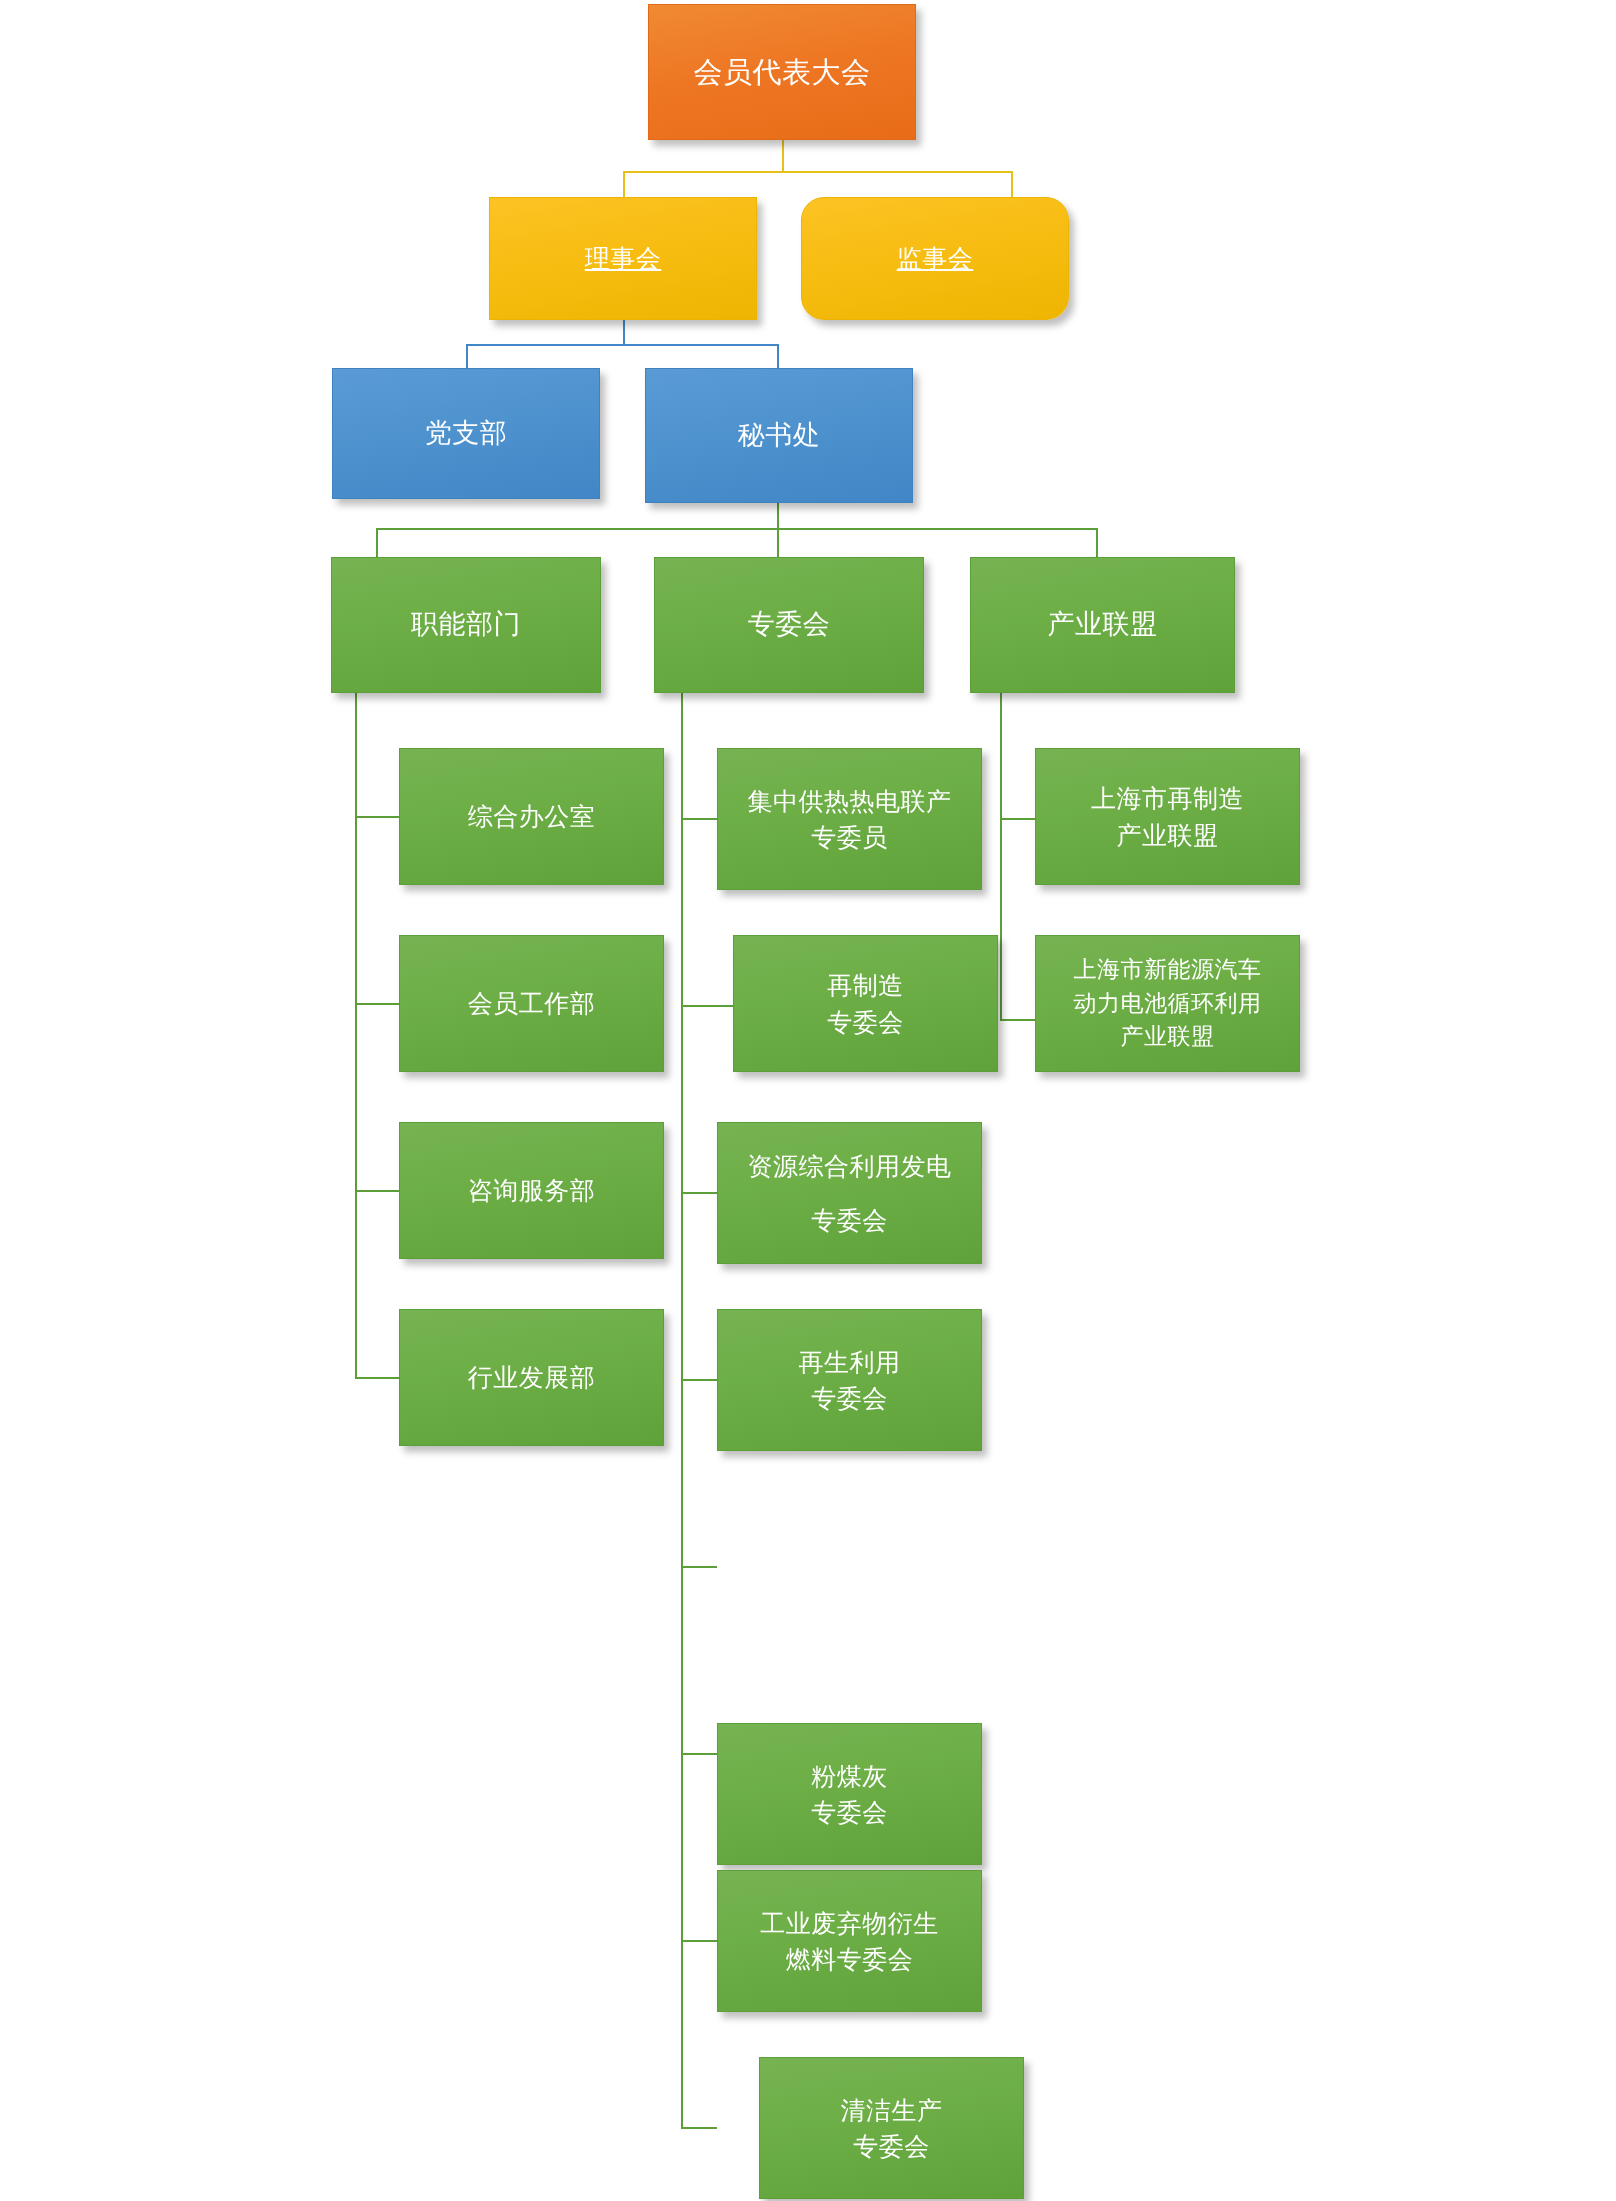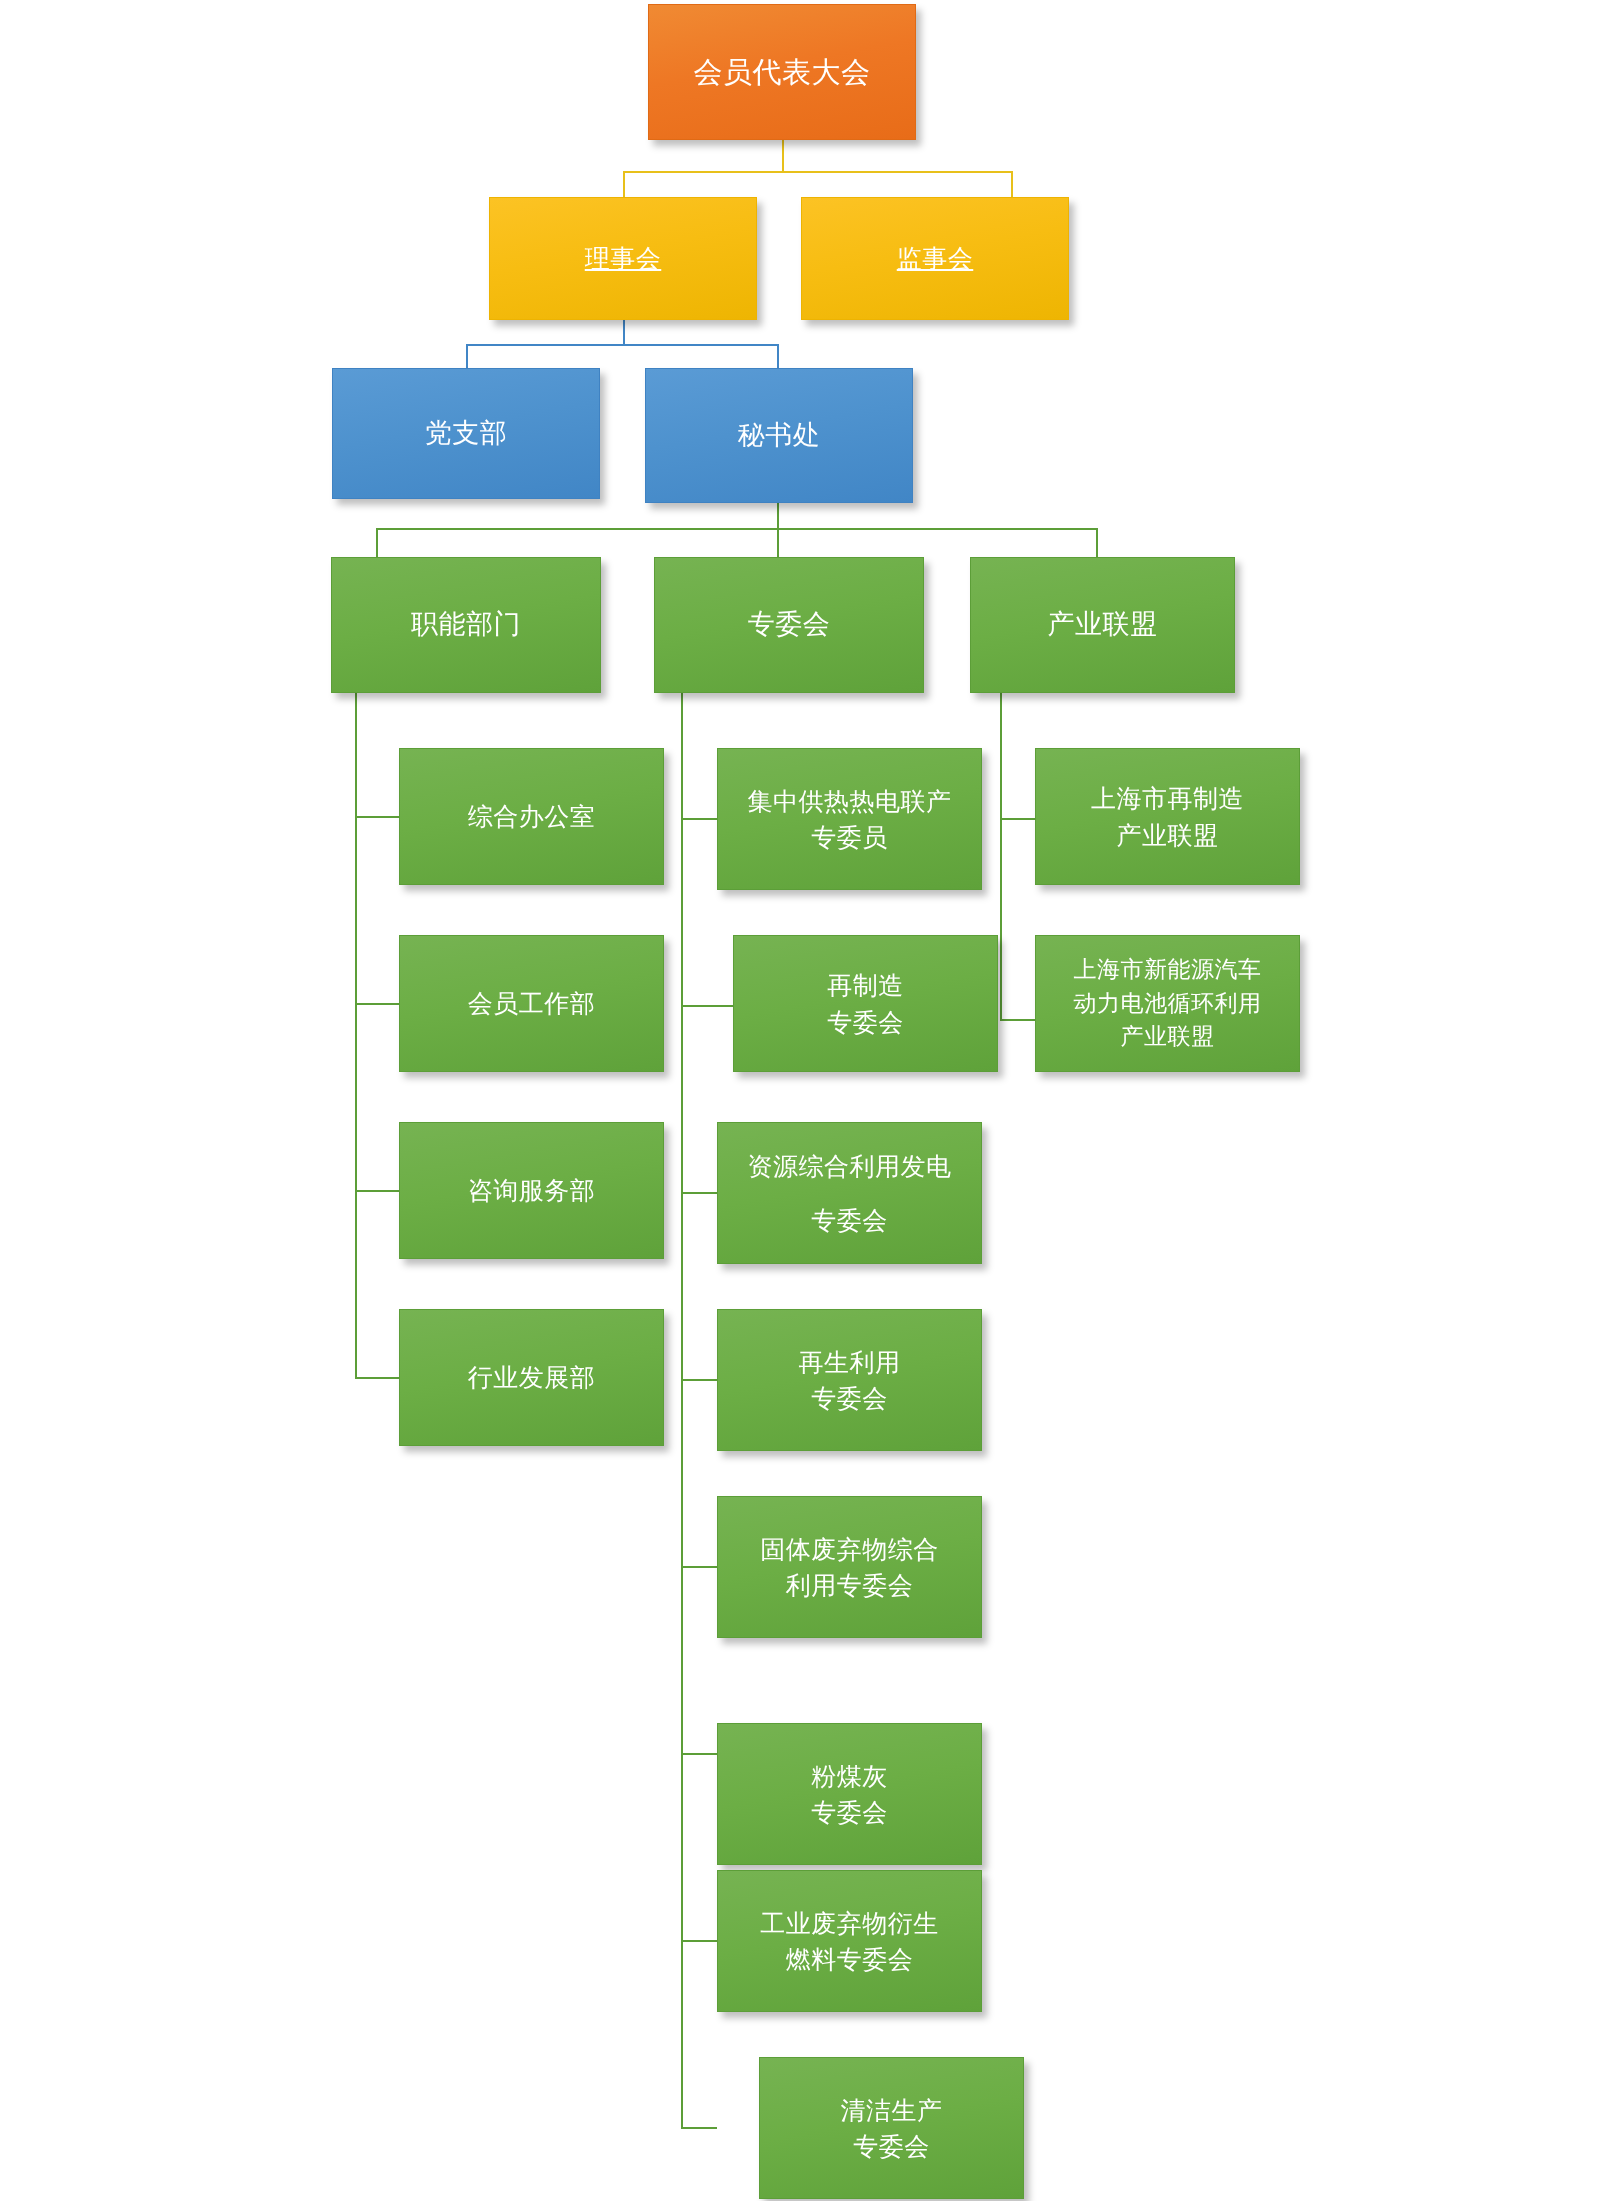--- a/index.html
+++ b/index.html
@@ -108,21 +108,21 @@
   <div class="conn h c-green" style="left:1000px; top:818px; width:35px;"></div>
   <div class="conn h c-green" style="left:1000px; top:1019px; width:35px;"></div>
 
   <div class="node theme-orange" style="left:648px; top:4px; width:268px; height:136px; font-size:29px;">
     <span class="line">会员代表大会</span>
   </div>
 
   <div class="node theme-yellow" style="left:489px; top:197px; width:268px; height:123px; font-size:25px;">
     <span class="line">理事会</span>
   </div>
-  <div class="node theme-yellow" style="left:801px; top:197px; width:268px; height:123px; font-size:25px;">
+  <div class="node theme-yellow" style="left:801px; top:197px; width:268px; height:123px; font-size:25px;border-radius:23px;">
     <span class="line">监事会</span>
   </div>
 
   <div class="node theme-blue" style="left:332px; top:368px; width:268px; height:131px; font-size:27px;">
     <span class="line">党支部</span>
   </div>
   <div class="node theme-blue" style="left:645px; top:368px; width:268px; height:135px; font-size:27px;">
     <span class="line">秘书处</span>
   </div>
 
@@ -158,24 +158,20 @@
     <span class="line">专委会</span>
   </div>
   <div class="node theme-green" style="left:717px; top:1122px; width:265px; height:142px; font-size:25px;gap:17px;">
     <span class="line">资源综合利用发电</span>
     <span class="line">专委会</span>
   </div>
   <div class="node theme-green" style="left:717px; top:1309px; width:265px; height:142px; font-size:25px;">
     <span class="line">再生利用</span>
     <span class="line">专委会</span>
   </div>
-  <div class="node theme-green" style="left:717px; top:1496px; width:265px; height:142px; font-size:25px;">
-    <span class="line">固体废弃物综合</span>
-    <span class="line">利用专委会</span>
-  </div>
   <div class="node theme-green" style="left:717px; top:1683px; width:265px; height:142px; font-size:25px;margin-top:40px;">
     <span class="line">粉煤灰</span>
     <span class="line">专委会</span>
   </div>
   <div class="node theme-green" style="left:717px; top:1870px; width:265px; height:142px; font-size:25px;">
     <span class="line">工业废弃物衍生</span>
     <span class="line">燃料专委会</span>
   </div>
   <div class="node theme-green" style="left:759px; top:2057px; width:265px; height:142px; font-size:25px;">
     <span class="line">清洁生产</span>

